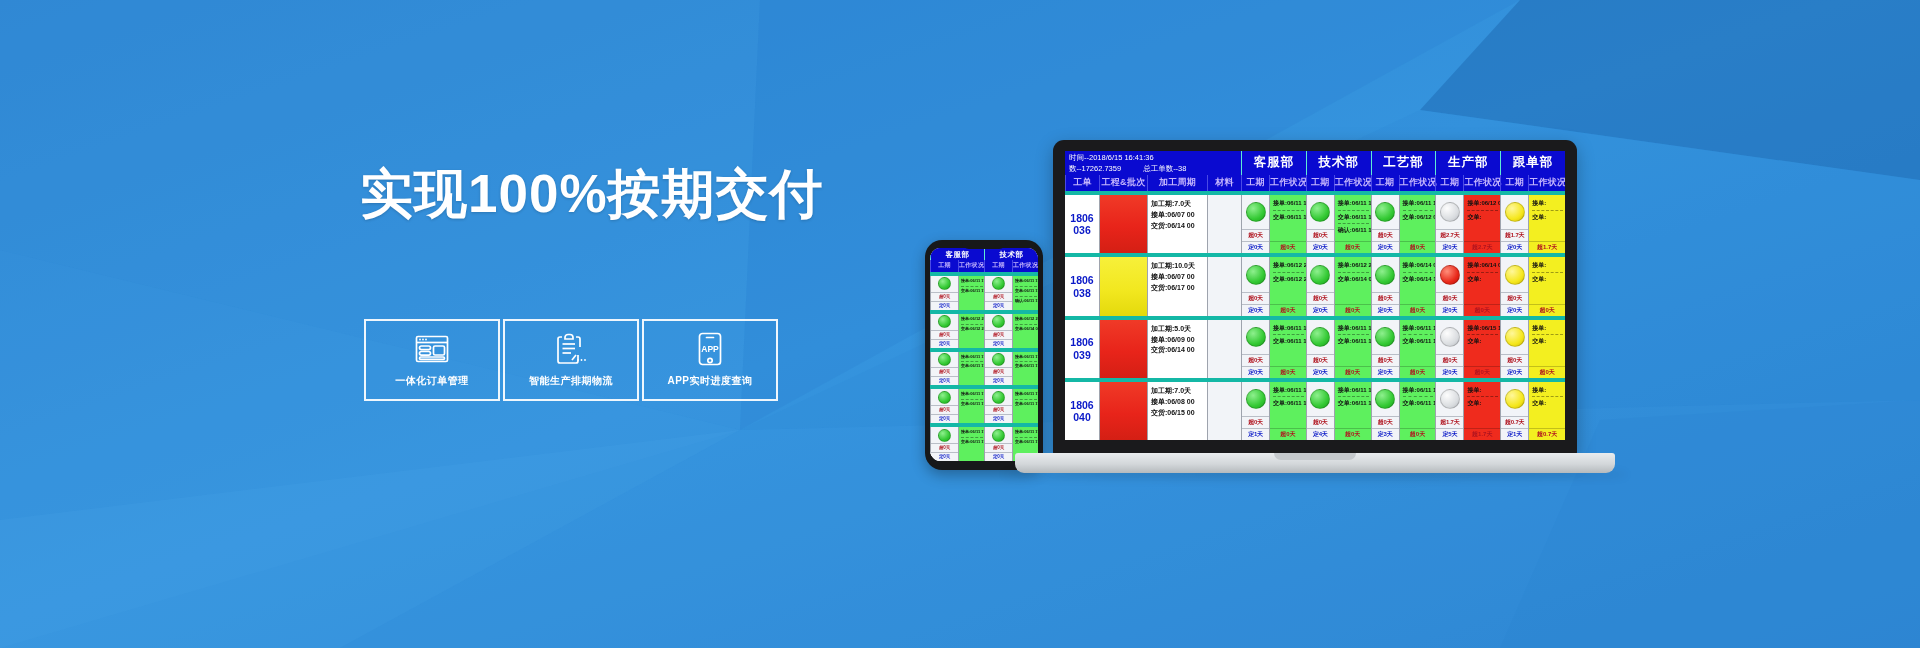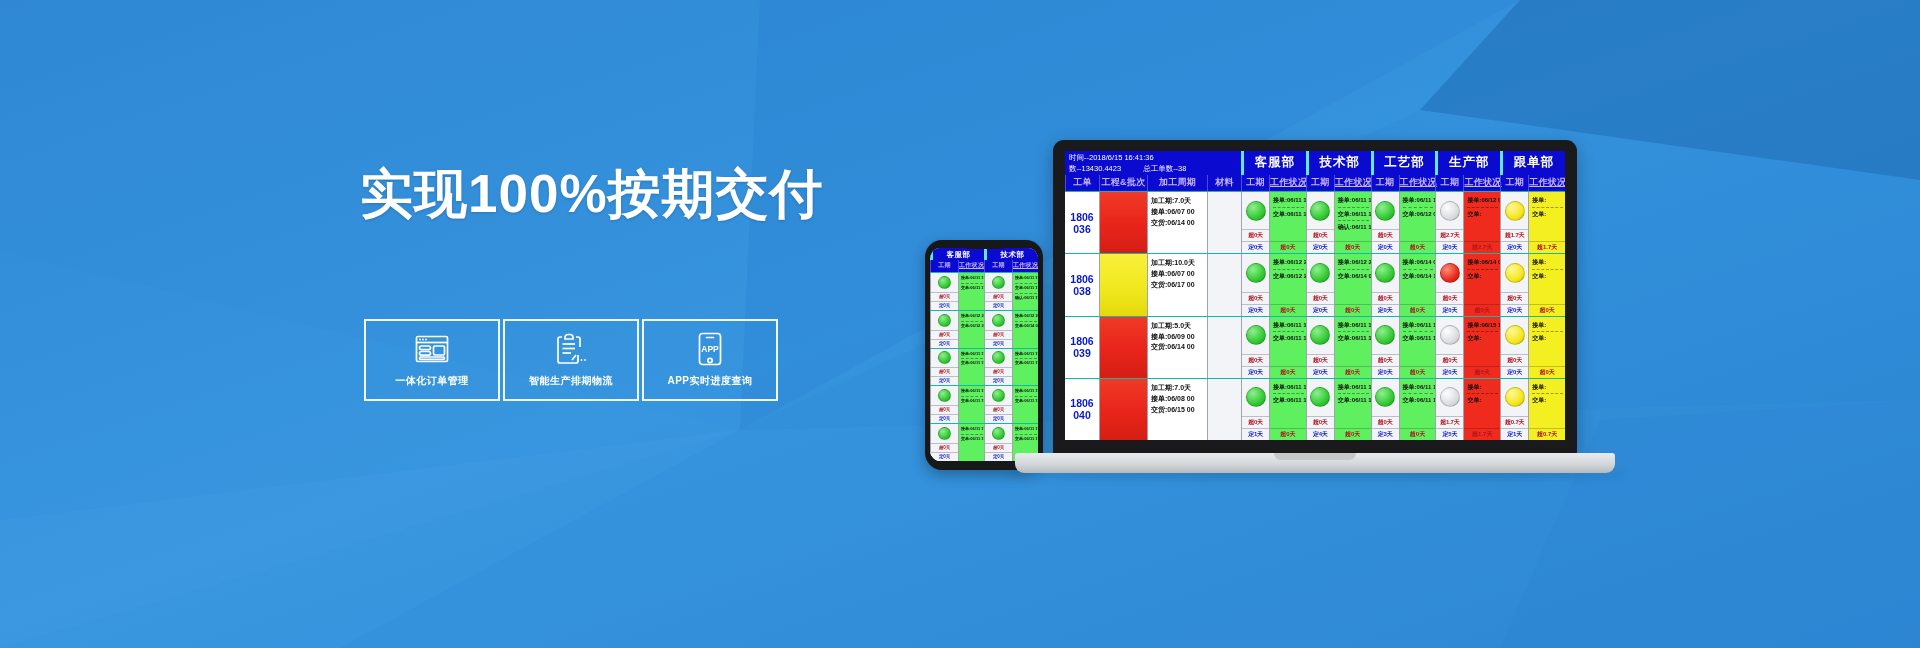--- a/index.html
+++ b/index.html
@@ -136,39 +136,39 @@
   }
   .meta .r2 { display:flex; gap: 22px; }
   .depts { flex: 1; display: flex; }
   .dept {
     flex: 1;
     text-align: center;
     font-size: 12.5px;
     font-weight: bold;
     letter-spacing: 1px;
     padding-top: 3px;
-    border-left: 3px solid #5eead4;
+    border-left: 1px solid #5eead4;
     background: #0a0ad0;
   }
 
   .subhead { display: flex; background: #0a0ad0; color:#c4b5fd; }
   .subhead .c {
     font-size: 9px; font-weight: bold; text-align:center;
     padding: 1px 0 2px; border-left: 1px solid #4a4ae6;
     white-space: nowrap; letter-spacing: .3px;
   }
   .c-wo { flex: 0 0 34px; }
   .c-proj { flex: 0 0 48px; }
   .c-cycle { flex: 0 0 60px; }
   .c-mat { flex: 0 0 34px; font-family: Liberation Serif, serif; }
   .c-dur { flex: 0 0 28px; }
-  .c-stat { flex: 1 1 0; min-width: 0; text-decoration: underline; }
+  .c-stat { flex: 1 1 0; min-width: 0; }
 
   .rows { flex: 1; display:flex; flex-direction:column; }
-  .row { flex: 1; display:flex; border-top: 1px solid #14b8a6; min-height:0; }
+  .row { flex: 1; display:flex; border-top: 4px solid #14b8a6; min-height:0; }
   .cell { border-left: 1px solid #9ea3ad; position:relative; overflow:hidden; }
   .cell.wo {
     flex: 0 0 34px; color:#0a19c8; font-weight:bold; font-size:10.5px;
     display:flex; flex-direction:column; align-items:center; justify-content:center;
     line-height:1.18; background:#fff; border-left:none;
   }
   .cell.proj { flex:0 0 48px; }
   .cell.proj .blurtxt {
     font-size:5px; color: rgba(80,60,60,.55); line-height:2.2; text-align:center;
     padding-top:6px; filter: blur(1.6px); font-weight:bold;
@@ -483,21 +483,21 @@
   <div class="laptop">
     <div class="lid">
       <div class="screen">
 
         <div class="dash">
 
           <div class="dash-top">
             <div class="meta">
               <div>时间--2018/6/15 16:41:36</div>
               <div class="r2">
-                <span>数--13430.4423</span>
+                <span>数--17262.7359</span>
                 <span>总工单数--38</span>
               </div>
             </div>
             <div class="depts" id="laptop-depts">
                 <div class="dept">客服部</div>
                 <div class="dept">技术部</div>
                 <div class="dept">工艺部</div>
                 <div class="dept">生产部</div>
                 <div class="dept">跟单部</div>
               </div>

